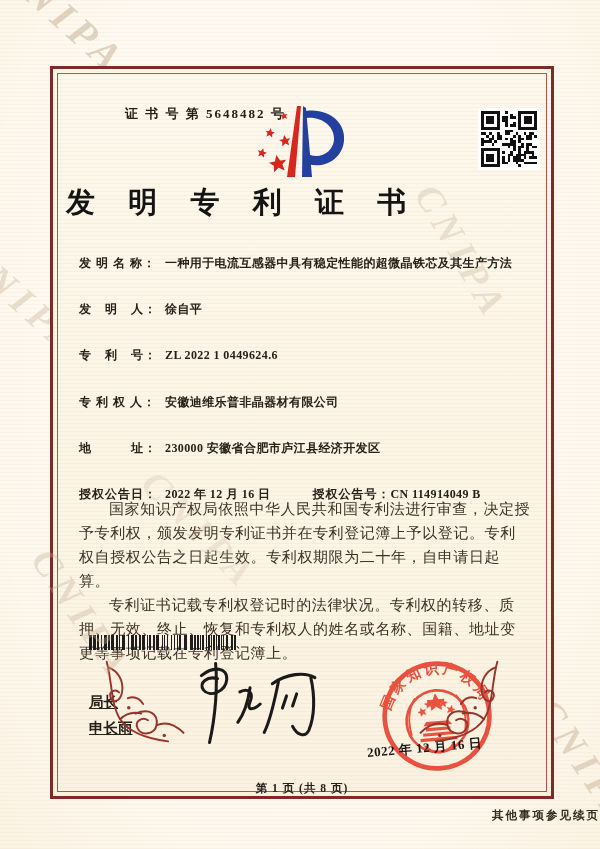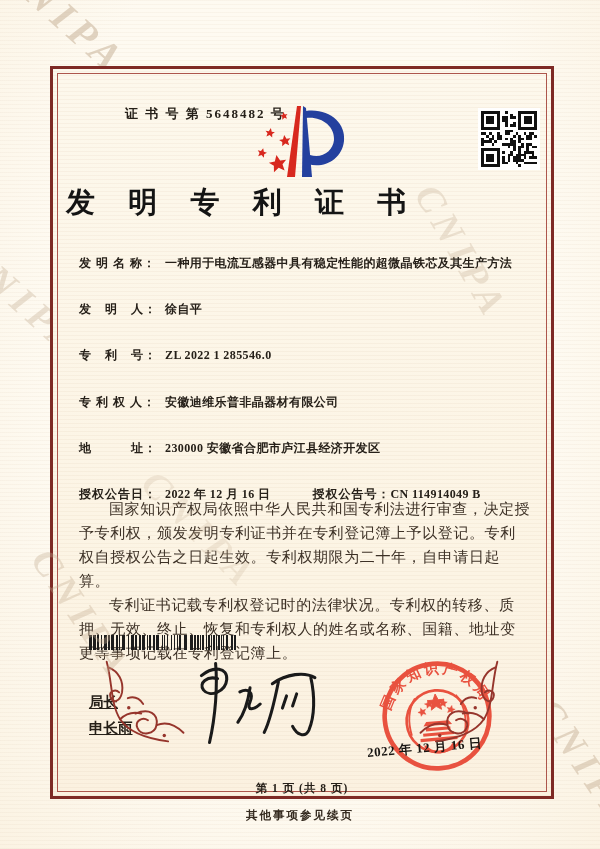--- a/index.html
+++ b/index.html
@@ -46,21 +46,21 @@
   .barcode{position:absolute;left:34px;top:566px;width:154px;height:15px;}
   .barcode svg{width:100%;height:100%;display:block;}
   .director{position:absolute;left:36px;top:620px;font-size:14.5px;font-weight:700;line-height:26px;text-decoration:underline;}
   .signature{position:absolute;left:118px;top:588px;width:152px;height:92px;}
   .seal{position:absolute;left:307px;top:570px;width:154px;height:154px;transform:rotate(-5deg);opacity:.94;}
   .seal-date{
     position:absolute;left:314px;top:669px;width:140px;font-size:13px;font-weight:700;
     color:#181512;letter-spacing:.5px;transform:rotate(-5deg);white-space:nowrap;
   }
   .page-info{position:absolute;left:0;top:712px;width:100%;text-align:center;font-size:11.5px;font-weight:700;letter-spacing:1px;}
-  .note{position:absolute;left:0;top:808px;width:100%;text-align:center;font-size:11.5px;font-weight:700;letter-spacing:2px;color:#352b20;z-index:3;}
+  .note{position:absolute;left:0;top:808px;width:100%;text-align:right;font-size:11.5px;font-weight:700;letter-spacing:2px;color:#352b20;z-index:3;}
   .corner{position:absolute;width:96px;height:96px;z-index:3;}
   .corner.bl{left:46px;bottom:46px;}
   .corner.br{right:46px;bottom:46px;transform:scaleX(-1);}
 </style>
 </head>
 <body>
 
 <span class="wm" style="left:-14px;top:-8px;font-size:40px;transform:rotate(42deg);opacity:.5;">CNIPA</span>
 <span class="wm" style="left:-52px;top:278px;font-size:38px;transform:rotate(42deg);opacity:.35;">CNIPA</span>
 <span class="wm" style="left:388px;top:230px;font-size:38px;transform:rotate(60deg);opacity:.30;z-index:3;">CNIPA</span>
@@ -220,21 +220,21 @@
     <div class="frow">
       <span class="flabel">发 明 名 称：</span>
       <span class="fvalue">一种用于电流互感器中具有稳定性能的超微晶铁芯及其生产方法</span>
     </div>
     <div class="frow">
       <span class="flabel">发　明　人：</span>
       <span class="fvalue">徐自平</span>
     </div>
     <div class="frow">
       <span class="flabel">专　利　号：</span>
-      <span class="fvalue">ZL 2022 1 285546.0</span>
+      <span class="fvalue">ZL 2022 1 0449624.6</span>
     </div>
     <div class="frow">
       <span class="flabel">专 利 权 人：</span>
       <span class="fvalue">安徽迪维乐普非晶器材有限公司</span>
     </div>
     <div class="frow">
       <span class="flabel">地　　　址：</span>
       <span class="fvalue">230000  安徽省合肥市庐江县经济开发区</span>
     </div>
     <div class="frow">

